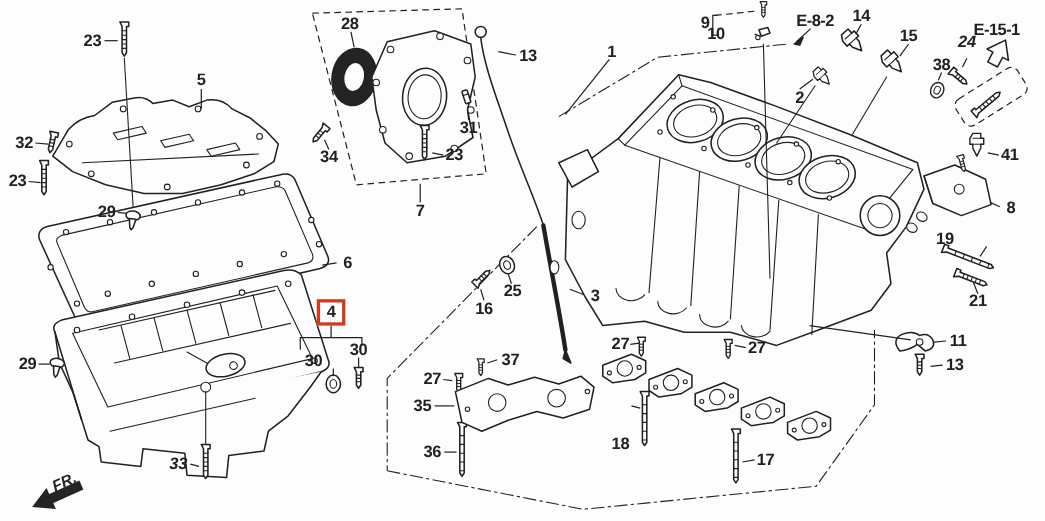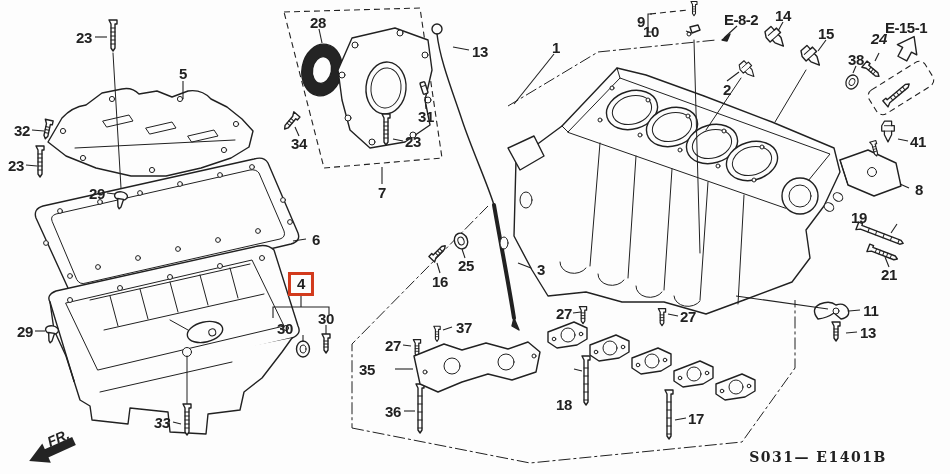--- a/index.html
+++ b/index.html
@@ -354,26 +354,25 @@
       <span class="co num" style="left: 919px; top: 189px;">8</span>
       <span class="co num" style="left: 859px; top: 217px;">19</span>
       <span class="co num" style="left: 889px; top: 274px;">21</span>
       <span class="co num" style="left: 871px; top: 310px;">11</span>
       <span class="co num" style="left: 868px; top: 332px;">13</span>
       <span class="co num" style="left: 440px; top: 281px;">16</span>
       <span class="co num" style="left: 466px; top: 265px;">25</span>
       <span class="co num" style="left: 541px; top: 269px;">3</span>
       <span class="co num" style="left: 464px; top: 327px;">37</span>
       <span class="co num" style="left: 393px; top: 345px;">27</span>
-      <span class="co num" style="left: 367px; top: 369px;">35</span>
+      <span class="co num" style="left: 384px; top: 369px;">35</span>
       <span class="co num" style="left: 393px; top: 411px;">36</span>
       <span class="co num" style="left: 564px; top: 313px;">27</span>
       <span class="co num" style="left: 564px; top: 368px; margin-top: 36px;">18</span>
       <span class="co num" style="left: 688px; top: 316px;">27</span>
       <span class="co num" style="left: 696px; top: 418px;">17</span>
       <span class="co boxed" style="left: 301px; top: 284px;">4</span>
       <span class="co num" style="left: 285px; top: 328px;">30</span>
       <span class="co num" style="left: 326px; top: 318px;">30</span>
       <span class="co num" style="left: 162px; top: 422px; font-style: italic;">33</span>
       <span class="co num" style="left: 25px; top: 331px;">29</span>
-      <span class="co code" style="left: 818px; top: 457px;">S031— E1401B</span>
     </div>
 </div>
 
 </body></html>

